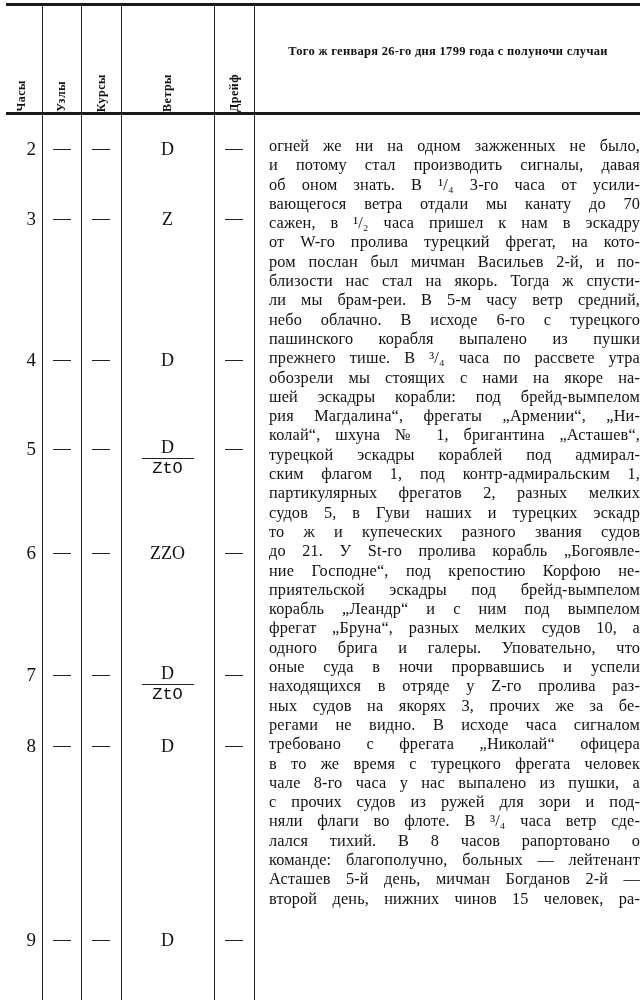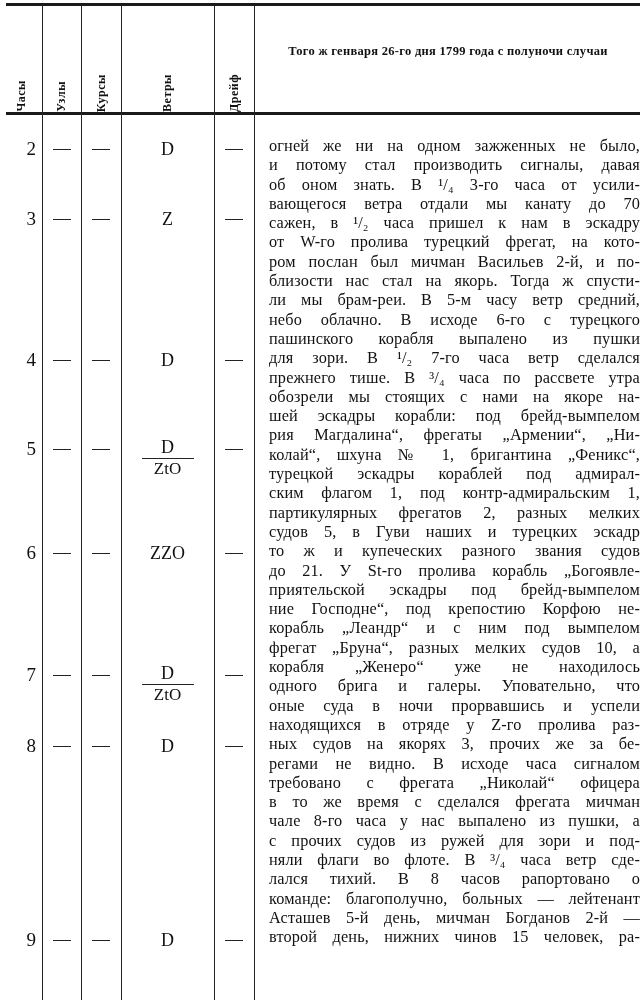--- a/index.html
+++ b/index.html
@@ -15,21 +15,21 @@
   .htitle { position: absolute; left: 256px; width: 384px; top: 42px; text-align: center;
             font-size: 12.5px; font-weight: bold; line-height: 18px; letter-spacing: 0.3px; }
   .row { position: absolute; left: 0; width: 254px; height: 26px; }
   .hour { position: absolute; left: 0; width: 40px; text-align: right; padding-right: 4px; box-sizing: border-box;
           font-size: 19px; line-height: 26px; }
   .dash { position: absolute; width: 18px; height: 0; border-top: 1.3px solid #222; top: 13px; }
   .wind { position: absolute; left: 121px; width: 93px; text-align: center; font-size: 18px; line-height: 26px; }
   .frac { position: absolute; left: 121px; width: 93px; text-align: center; }
   .frac .num { display: block; font-size: 18px; line-height: 22px; }
   .frac .bar { display: block; margin: 0 auto; width: 52px; border-top: 1.3px solid #222; }
-  .frac .den { display: block; font-size: 17px; line-height: 20px; }
+  .frac .den { display: block; font-size: 17px; line-height: 20px; font-family: Liberation Mono, monospace; }
   .textcol { position: absolute; left: 269px; width: 371px; top: 136px; font-size: 16.3px;
              line-height: 19.3px; letter-spacing: 0.15px; white-space: nowrap; overflow: hidden; }
   .textcol .line { display: block; height: 19.3px; text-align: justify; text-align-last: justify; }
 </style>
 </head>
 <body>
 
 <div class="page">
 
   <div class="rule-top"></div>
@@ -135,44 +135,42 @@
       <span class="line">и потому стал производить  сигналы, давая</span>
       <span class="line">об оном знать. В ¹/₄ 3-го часа от усили-</span>
       <span class="line">вающегося ветра отдали мы канату до 70</span>
       <span class="line">сажен, в ¹/₂ часа пришел к нам в эскадру</span>
       <span class="line">от W-го пролива турецкий фрегат, на кото-</span>
       <span class="line">ром послан был мичман Васильев 2-й, и по-</span>
       <span class="line">близости нас стал на якорь. Тогда ж спусти-</span>
       <span class="line">ли мы брам-реи. В 5-м часу ветр средний,</span>
       <span class="line">небо облачно. В исходе 6-го с турецкого</span>
       <span class="line">пашинского корабля выпалено из пушки</span>
-      <span class="line">для зори. В ¹/₂ 7-го часа ветр сделался</span>
       <span class="line">прежнего тише. В ³/₄ часа по рассвете утра</span>
       <span class="line">обозрели мы стоящих с нами на якоре на-</span>
       <span class="line">шей эскадры корабли: под брейд-вымпелом</span>
       <span class="line">рия Магдалина“, фрегаты „Армении“, „Ни-</span>
-      <span class="line">колай“, шхуна № 1, бригантина „Феникс“,</span>
+      <span class="line">колай“, шхуна № 1, бригантина „Асташев“,</span>
       <span class="line">турецкой эскадры кораблей под адмирал-</span>
       <span class="line">ским флагом 1, под контр-адмиральским 1,</span>
       <span class="line">партикулярных фрегатов 2, разных мелких</span>
       <span class="line">судов 5, в Гуви наших и турецких эскадр</span>
       <span class="line">то ж и купеческих разного звания судов</span>
       <span class="line">до 21. У St-го пролива корабль „Богоявле-</span>
+      <span class="line">ние Господне“, под крепостию Корфою не-</span>
       <span class="line">приятельской эскадры под брейд-вымпелом</span>
-      <span class="line">ние Господне“, под крепостию Корфою не-</span>
       <span class="line">корабль „Леандр“ и с ним под вымпелом</span>
       <span class="line">фрегат „Бруна“, разных мелких судов 10, а</span>
-      <span class="line">корабля „Женеро“ уже не находилось</span>
       <span class="line">одного брига и галеры. Уповательно, что</span>
       <span class="line">оные суда в ночи прорвавшись и успели</span>
       <span class="line">находящихся в отряде у Z-го пролива раз-</span>
       <span class="line">ных судов на якорях 3, прочих же за бе-</span>
       <span class="line">регами не видно. В исходе часа сигналом</span>
       <span class="line">требовано с фрегата „Николай“ офицера</span>
-      <span class="line">в то же время с сделался фрегата мичман</span>
+      <span class="line">в то же время с турецкого фрегата человек</span>
       <span class="line">чале 8-го часа у нас выпалено из пушки, а</span>
       <span class="line">с прочих судов из ружей для зори и под-</span>
       <span class="line">няли флаги во флоте. В ³/₄ часа ветр сде-</span>
       <span class="line">лался тихий. В 8 часов рапортовано о</span>
       <span class="line">команде: благополучно, больных — лейтенант</span>
       <span class="line">Асташев 5-й день, мичман Богданов 2-й —</span>
       <span class="line">второй день, нижних чинов 15 человек, ра-</span>
     </div>
 
 </div>

